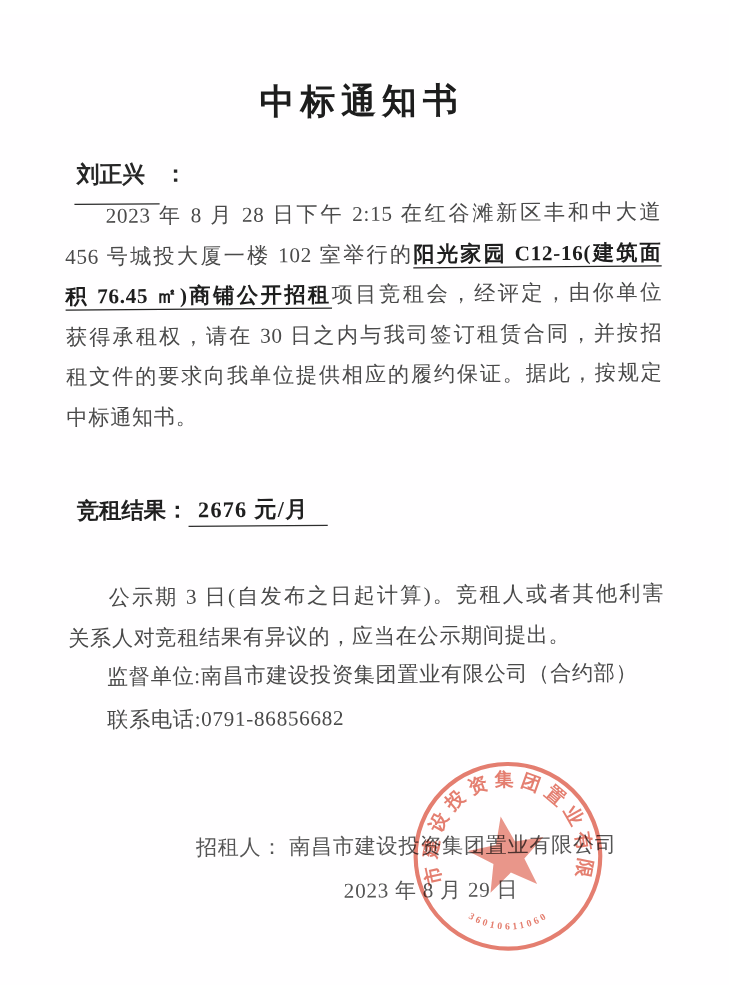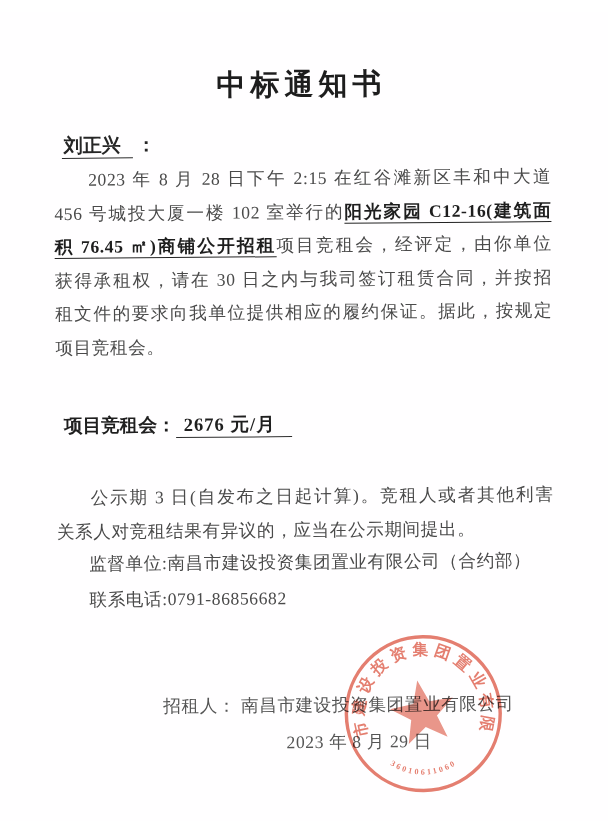--- a/index.html
+++ b/index.html
@@ -15,21 +15,21 @@
   .title {
     position:absolute; top:34px; left:0; width:100%;
     text-align:center; font-size:29px; font-weight:bold;
     color:#1d1d1d; letter-spacing:5px;
   }
 
   .salute {
     position:absolute; top:119px; left:64px;
     font-size:19px; font-weight:bold; color:#262626;
   }
-  .salute .name { border-bottom:1.7px solid #2a2a2a; padding:0 12px 2px 2px; }
+  .salute .name { border-bottom:1.7px solid #2a2a2a; padding:0 12px 13px 2px; }
   .salute .colon { margin-left:4px; }
 
   .textblock { position:absolute; left:56px; width:497px; font-size:17.6px; letter-spacing:0.6px; }
   .body-block   { top:150px; }
   .notice-block { top:468px; }
 
   .tline { line-height:33.6px; text-align:justify; white-space:nowrap; color:#4a4a4a; }
   .tline.just { text-align:justify; text-align-last:justify; white-space:normal; }
   .tline.ind  { text-indent:34px; }
   .bu { font-weight:bold; color:#1e1e1e; border-bottom:1.7px solid #232323; padding-bottom:1px; }
@@ -63,25 +63,25 @@
     <div class="salute">
       <span class="name">刘正兴</span><span class="colon">：</span>
     </div>
 
     <div class="textblock body-block">
         <div class="tline just ind"><span>2023 年 8 月 28 日下午 2:15 在红谷滩新区丰和中大道</span></div>
         <div class="tline just"><span>456 号城投大厦一楼 102 室举行的</span><span class="bu">阳光家园 C12-16(建筑面</span></div>
         <div class="tline just"><span class="bu">积 76.45 ㎡)商铺公开招租</span><span>项目竞租会，经评定，由你单位</span></div>
         <div class="tline just"><span>获得承租权，请在 30 日之内与我司签订租赁合同，并按招</span></div>
         <div class="tline just"><span>租文件的要求向我单位提供相应的履约保证。据此，按规定</span></div>
-        <div class="tline"><span>项目竞租会。</span></div>
+        <div class="tline"><span>中标通知书。</span></div>
       </div>
 
     <div class="result-line">
-      <span>项目竞租会：</span><span class="value">2676 元/月</span>
+      <span>竞租结果：</span><span class="value">2676 元/月</span>
     </div>
 
     <div class="textblock notice-block">
         <div class="tline just ind"><span>公示期 3 日(自发布之日起计算)。竞租人或者其他利害</span></div>
         <div class="tline"><span>关系人对竞租结果有异议的，应当在公示期间提出。</span></div>
       </div>
 
     <div class="single-line supervisor-line">监督单位:南昌市建设投资集团置业有限公司（合约部）</div>
     <div class="single-line phone-line">联系电话:0791-86856682</div>
 

